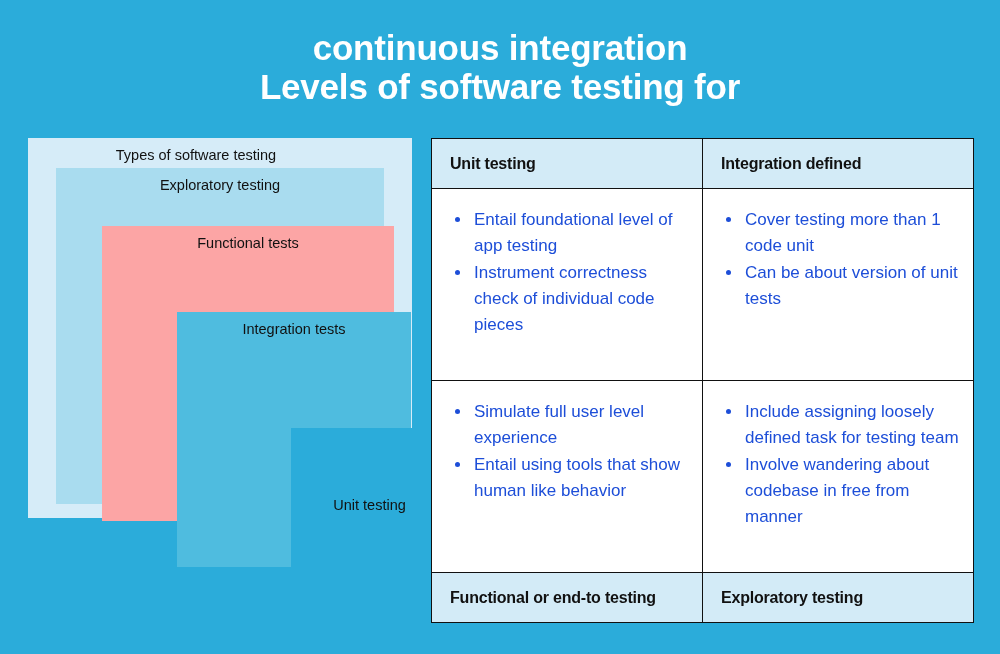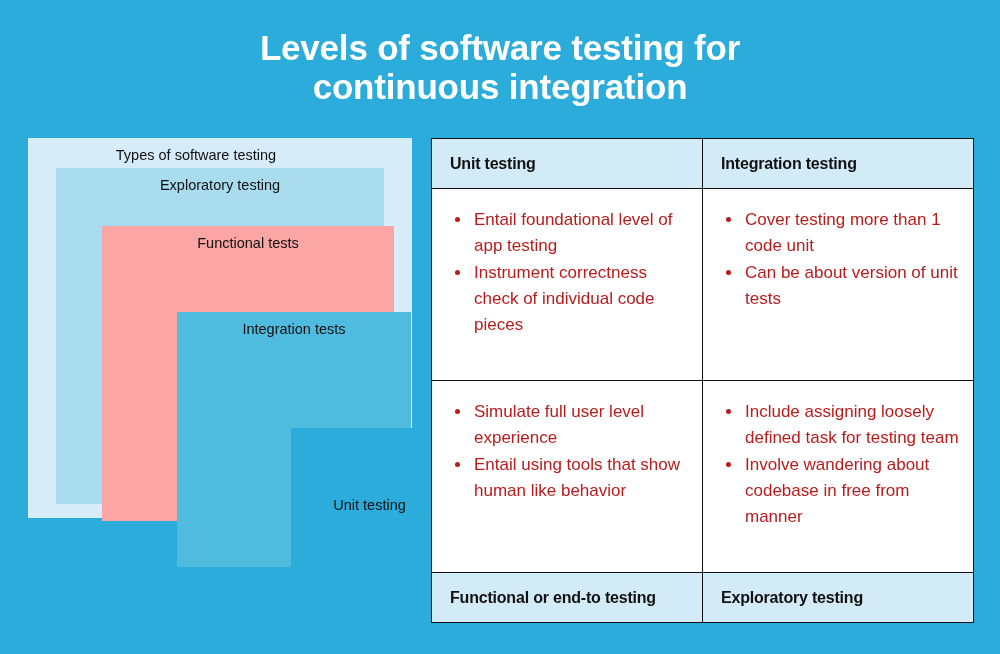--- a/index.html
+++ b/index.html
@@ -123,31 +123,31 @@
     height: 192px;
   }
   .cell-list {
     margin: 0;
     padding: 18px 12px 0 40px;
     list-style: disc;
   }
   .cell-list li {
     font-size: 17px;
     line-height: 26px;
-    color: #b91c1c;
+    color: #1d4ed8;
     margin: 0 0 1px 0;
     padding-left: 2px;
   }
 </style>
 </head>
 <body>
 
 <div class="title">
+  <span class="title-line">continuous integration</span>
   <span class="title-line">Levels of software testing for</span>
-  <span class="title-line">continuous integration</span>
 </div>
 
 <div class="diagram">
   <div class="layer layer-0">
     <span class="layer-label">Types of software testing</span>
 
     <div class="layer layer-1">
       <span class="layer-label">Exploratory testing</span>
 
       <div class="layer layer-2">
@@ -162,21 +162,21 @@
         </div>
       </div>
     </div>
   </div>
 </div>
 
 <table class="table">
   <tbody>
     <tr>
       <th>Unit testing</th>
-      <th>Integration testing</th>
+      <th>Integration defined</th>
     </tr>
     <tr>
       <td>
         <ul class="cell-list">
           <li>Entail foundational level of app testing</li>
           <li>Instrument correctness check of individual code pieces</li>
         </ul>
       </td>
       <td>
         <ul class="cell-list">

